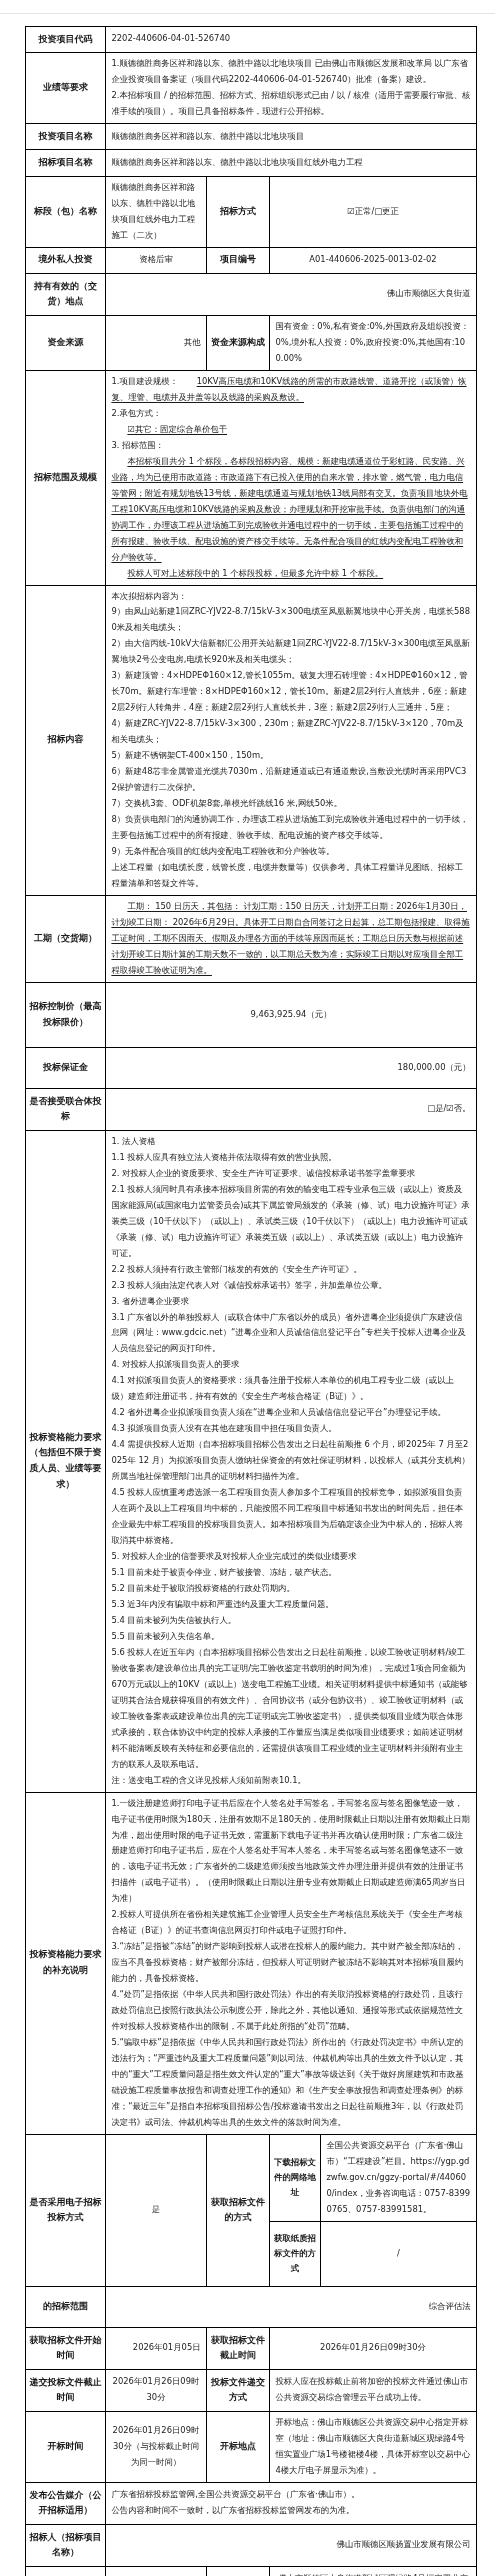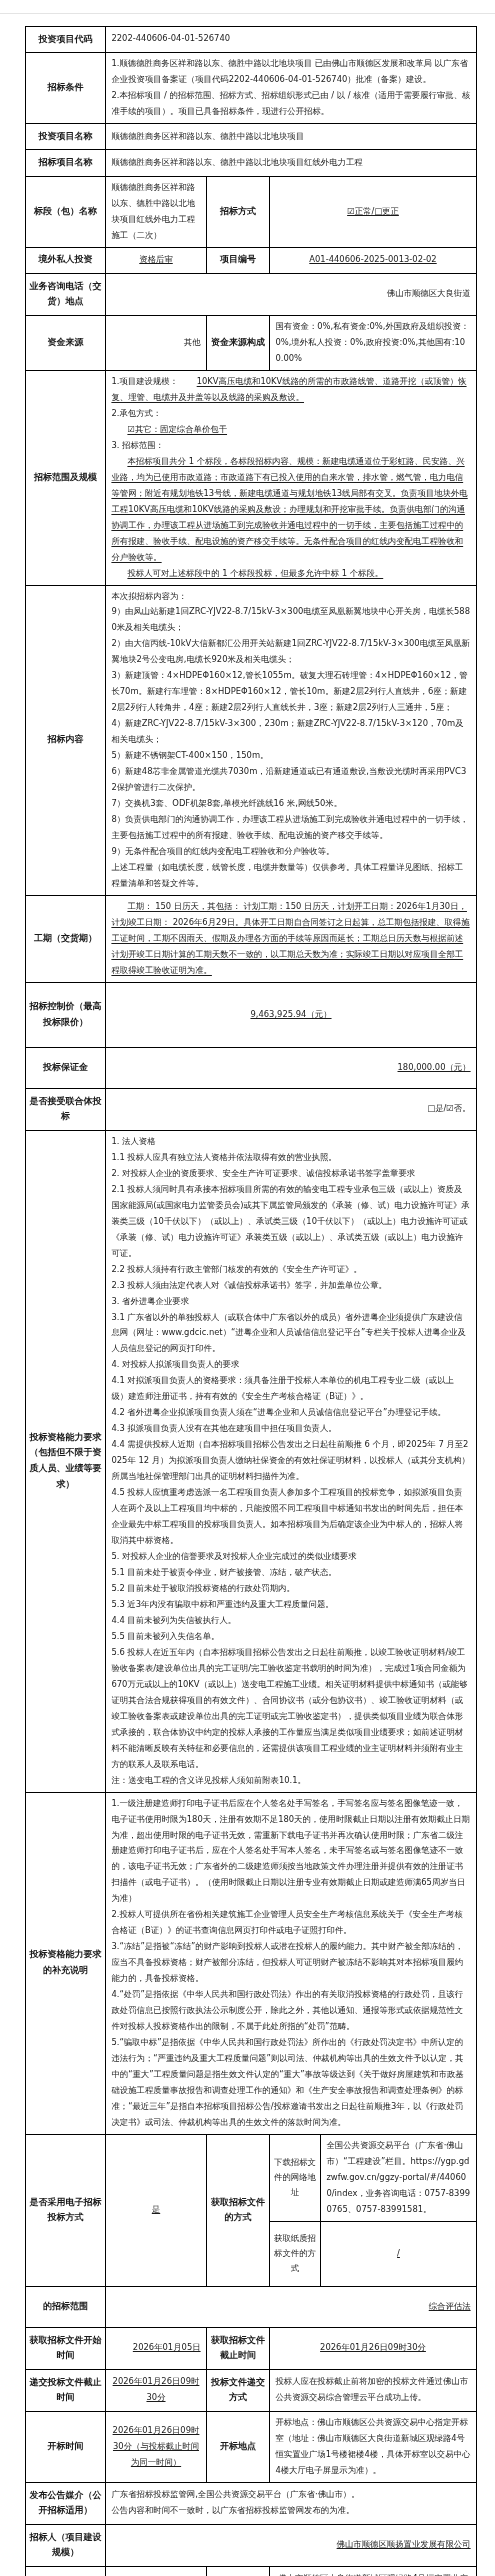--- a/index.html
+++ b/index.html
@@ -5,23 +5,23 @@
   html,body{margin:0;padding:0;background:#ffffff;color:#1b1b1b;
     font-family:"DejaVu Sans","Liberation Sans",sans-serif;}
   .top-rule{height:1.2px;background:#e4e4e4;margin-top:12.6px;}
   .doc{padding:12px 18px 36px 25px;}
   table.notice{border-collapse:collapse;width:452px;table-layout:fixed;
     border:1.2px solid #000;}
   td{border:0.6px solid #000;font-size:8.4px;line-height:1.9;
     padding:3px 5.4px;vertical-align:middle;word-break:break-all;}
   td.lbl{font-weight:bold;text-align:center;font-size:9px;line-height:1.75;
     padding:4.8px 3px;word-break:normal;margin-top:7px;}
-  td.sublbl{font-weight:normal;text-align:center;font-size:8.4px;line-height:1.8;
+  td.sublbl{font-weight:bold;text-align:center;font-size:8.4px;line-height:1.8;
     padding:3.6px 1.8px;}
-  td.center{text-align:center;text-decoration:underline;}
+  td.center{text-align:center;}
   td.tall{height:58px;}
   td.med{height:34px;text-align:right;}
   .para{margin:0;}
   .u{text-decoration:underline;text-underline-offset:2.4px;margin-left:16px;}
 </style>
 </head>
 <body>
 
 <div class="top-rule"></div>
 <div class="doc">
@@ -34,21 +34,21 @@
         <col>
   </colgroup>
 
   <tbody>
         <tr>
     <td class="lbl">投资项目代码</td>
     <td colspan="4">2202-440606-04-01-526740</td>
   </tr>
 
   <tr>
-    <td class="lbl">招标条件</td>
+    <td class="lbl">业绩等要求</td>
     <td colspan="4">
             <div class="para">1.顺德德胜商务区祥和路以东、德胜中路以北地块项目 已由佛山市顺德区发展和改革局 以广东省企业投资项目备案证（项目代码2202-440606-04-01-526740）批准（备案）建设。</div>
             <div class="para">2.本招标项目 / 的招标范围、招标方式、招标组织形式已由 / 以 / 核准（适用于需要履行审批、核准手续的项目）。项目已具备招标条件，现进行公开招标。</div>
           </td>
   </tr>
 
   <tr>
     <td class="lbl">投资项目名称</td>
     <td colspan="4">顺德德胜商务区祥和路以东、德胜中路以北地块项目</td>
   </tr>
@@ -66,21 +66,21 @@
   </tr>
 
   <tr>
     <td class="lbl">境外私人投资</td>
     <td class="center">资格后审</td>
     <td class="lbl">项目编号</td>
     <td colspan="2" class="center">A01-440606-2025-0013-02-02</td>
   </tr>
 
   <tr>
-    <td class="lbl">业务咨询电话（交货）地点</td>
+    <td class="lbl">持有有效的（交货）地点</td>
     <td colspan="4" class="med">佛山市顺德区大良街道</td>
   </tr>
 
   <tr>
     <td class="lbl">资金来源</td>
     <td class="med">其他</td>
     <td class="lbl">资金来源构成</td>
     <td colspan="2">国有资金：0%,私有资金:0%,外国政府及组织投资：0%,境外私人投资：0%,政府投资:0%,其他国有:100.00%</td>
   </tr>
 
@@ -149,21 +149,21 @@
             <div class="para">4. 对投标人拟派项目负责人的要求</div>
             <div class="para">4.1 对拟派项目负责人的资格要求：须具备注册于投标人本单位的机电工程专业二级（或以上级）建造师注册证书，持有有效的《安全生产考核合格证（B证）》。</div>
             <div class="para">4.2 省外进粤企业拟派项目负责人须在“进粤企业和人员诚信信息登记平台”办理登记手续。</div>
             <div class="para">4.3 拟派项目负责人没有在其他在建项目中担任项目负责人。</div>
             <div class="para">4.4 需提供投标人近期（自本招标项目招标公告发出之日起往前顺推 6 个月，即2025年 7 月至2025年 12 月）为拟派项目负责人缴纳社保资金的有效社保证明材料，以投标人（或其分支机构）所属当地社保管理部门出具的证明材料扫描件为准。</div>
             <div class="para">4.5 投标人应慎重考虑选派一名工程项目负责人参加多个工程项目的投标竞争，如拟派项目负责人在两个及以上工程项目均中标的，只能按照不同工程项目中标通知书发出的时间先后，担任本企业最先中标工程项目的投标项目负责人。如本招标项目为后确定该企业为中标人的，招标人将取消其中标资格。</div>
             <div class="para">5. 对投标人企业的信誉要求及对投标人企业完成过的类似业绩要求</div>
             <div class="para">5.1 目前未处于被责令停业，财产被接管、冻结，破产状态。</div>
             <div class="para">5.2 目前未处于被取消投标资格的行政处罚期内。</div>
             <div class="para">5.3 近3年内没有骗取中标和严重违约及重大工程质量问题。</div>
-            <div class="para">4.4 目前未被列为失信被执行人。</div>
+            <div class="para">5.4 目前未被列为失信被执行人。</div>
             <div class="para">5.5 目前未被列入失信名单。</div>
             <div class="para">5.6 投标人在近五年内（自本招标项目招标公告发出之日起往前顺推，以竣工验收证明材料/竣工验收备案表/建设单位出具的完工证明/完工验收鉴定书载明的时间为准），完成过1项合同金额为670万元或以上的10KV（或以上）送变电工程施工业绩。相关证明材料提供中标通知书（或能够证明其合法合规获得项目的有效文件）、合同协议书（或分包协议书）、竣工验收证明材料（或竣工验收备案表或建设单位出具的完工证明或完工验收鉴定书），提供类似项目业绩为联合体形式承接的，联合体协议中约定的投标人承接的工作量应当满足类似项目业绩要求；如前述证明材料不能清晰反映有关特征和必要信息的，还需提供该项目工程业绩的业主证明材料并须附有业主方的联系人及联系电话。</div>
             <div class="para">注：送变电工程的含义详见投标人须知前附表10.1。</div>
           </td>
   </tr>
 
   <tr>
     <td class="lbl">投标资格能力要求的补充说明</td>
     <td colspan="4">
             <div class="para">1.一级注册建造师打印电子证书后应在个人签名处手写签名，手写签名应与签名图像笔迹一致，电子证书使用时限为180天，注册有效期不足180天的，使用时限截止日期以注册有效期截止日期为准，超出使用时限的电子证书无效，需重新下载电子证书并再次确认使用时限；广东省二级注册建造师打印电子证书后，应在个人签名处手写本人签名，未手写签名或与签名图像笔迹不一致的，该电子证书无效；广东省外的二级建造师须按当地政策文件办理注册并提供有效的注册证书扫描件（或电子证书）。（使用时限截止日期以注册专业有效期截止日期或建造师满65周岁当日为准）</div>
@@ -214,21 +214,21 @@
 
   <tr>
     <td class="lbl">发布公告媒介（公开招标适用）</td>
     <td colspan="4">
             <div class="para">广东省招标投标监管网,全国公共资源交易平台（广东省·佛山市）。</div>
             <div class="para">公告内容和时间不一致时，以广东省招标投标监管网发布的为准。</div>
           </td>
   </tr>
 
   <tr>
-    <td class="lbl">招标人（项目建设规模）</td>
+    <td class="lbl">招标人（招标项目名称）</td>
     <td colspan="4" class="center med">佛山市顺德区顺扬置业发展有限公司</td>
   </tr>
 
   <tr>
     <td class="lbl">邮编</td>
     <td class="center med">528300</td>
     <td class="lbl">联系地址</td>
     <td colspan="2" class="center">佛山市顺德区大良街道新城区观绿路4号恒实置业广场1号楼16层</td>
   </tr>
 

